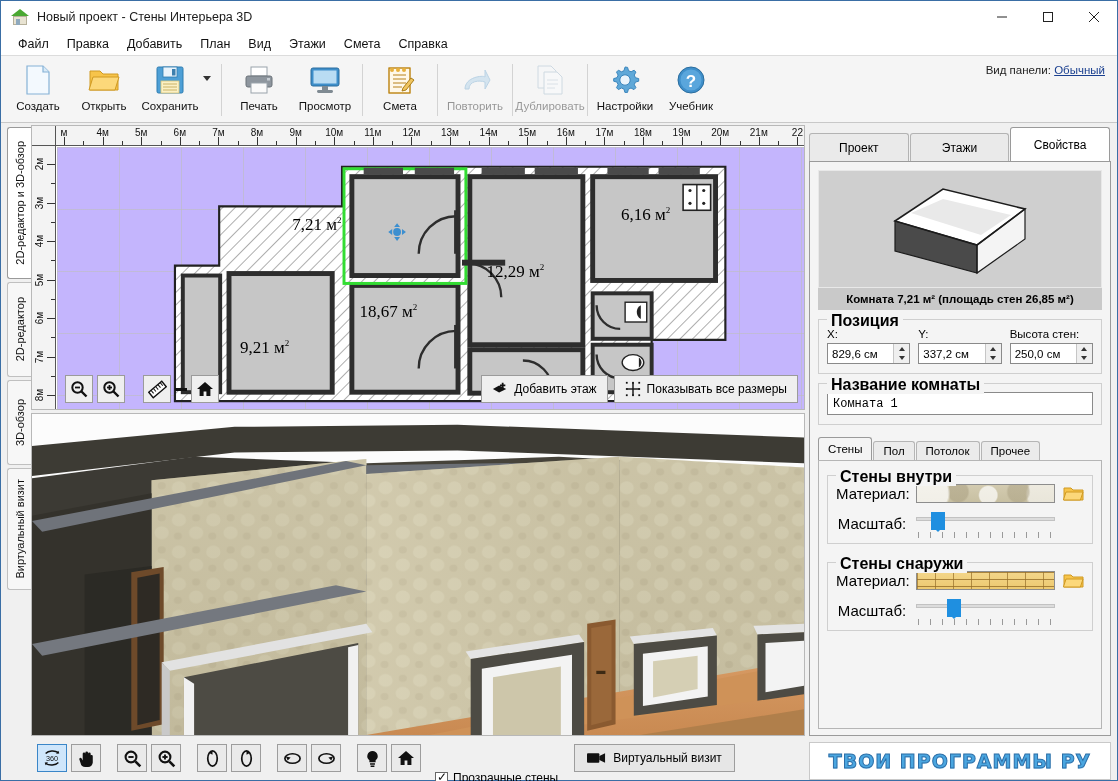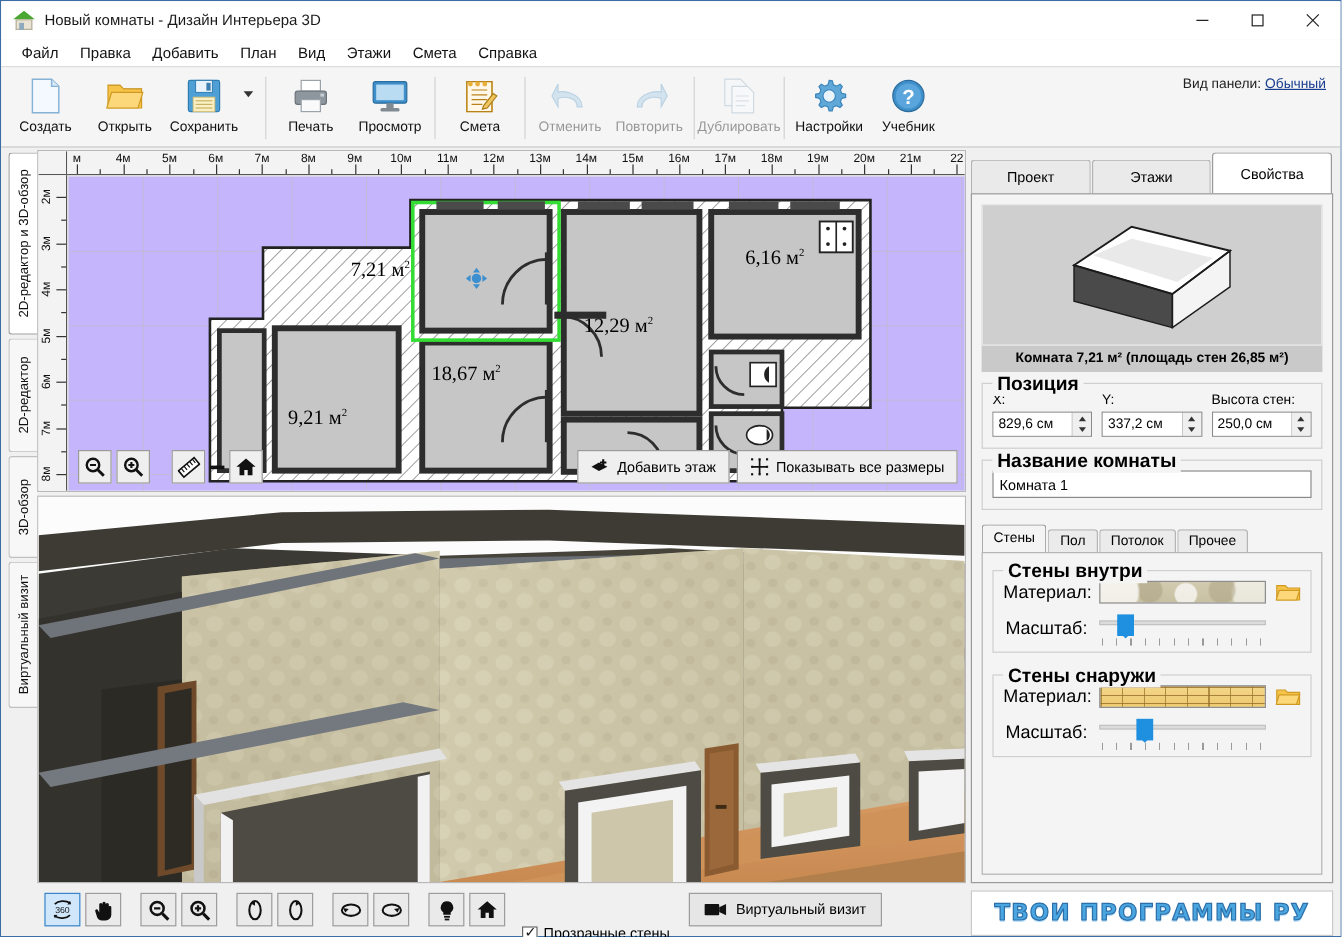--- a/index.html
+++ b/index.html
@@ -140,21 +140,21 @@
   .fcol { flex:1; }
   .flabel { font-size:11.5px; margin-bottom:3px; }
   .spin { display:flex; height:21px; border:1px solid #8a8a8a; background:#fff; }
   .spin input { flex:1; border:none; outline:none; font-size:11.5px; padding-left:4px; width:100%;
                 font-family:"Liberation Sans",sans-serif; background:#fff; }
   .spinbtns { width:16px; display:flex; flex-direction:column; border-left:1px solid #c6c6c6; }
   .sb { flex:1; background:#efefef; display:flex; align-items:center; justify-content:center; }
   .tri-u { width:0;height:0;border-left:3px solid transparent;border-right:3px solid transparent;border-bottom:4px solid #333; }
   .tri-d { width:0;height:0;border-left:3px solid transparent;border-right:3px solid transparent;border-top:4px solid #333; }
   .tinput { height:23px; border:1px solid #8a8a8a; background:#fff; width:100%; padding-left:5px;
-            font-size:12px; font-family:Liberation Sans, sans-serif; outline:none; }
+            font-size:12px; font-family:Liberation Mono, monospace; outline:none; }
   .stabs { display:flex; margin-top:12px; align-items:flex-end; }
   .stab { background:#ebebeb; border:1px solid #b5b5b5; border-bottom:none; padding:3px 9px;
           font-size:11.5px; border-radius:3px 3px 0 0; margin-right:1px; }
   .stab.active { background:#f4f4f4; padding:5px 9px; border-color:#9a9a9a; }
   .spanel { border:1px solid #b5b5b5; background:#f4f4f4; padding:12px 8px 8px 8px; flex:1; min-height:0; }
   .matrow { display:flex; align-items:center; gap:8px; margin-bottom:9px; }
   .matlabel { width:72px; font-size:15px; text-align:center; }
   .swatch { flex:1; height:19px; border:1px solid #8d8d8d; }
   .swatch.inner {
     background:
@@ -192,21 +192,21 @@
 <body>
 
 <div class="app">
 
   <div class="titlebar">
     <div class="title-icon">
       <div class="roof"></div>
         <div class="body"></div>
         <div class="door"></div>
     </div>
-    <div class="title-text">Новый комнаты - Дизайн Интерьера 3D</div>
+    <div class="title-text">Новый проект - Стены Интерьера 3D</div>
     <div class="winctrls">
       <div class="winbtn">
         <svg width="12" height="12" viewBox="0 0 12 12">
             <line x1="1" y1="6" x2="11" y2="6" stroke="#222" stroke-width="1"></line>
           </svg>
       </div>
       <div class="winbtn">
         <svg width="12" height="12" viewBox="0 0 12 12">
             <rect x="1.5" y="1.5" width="9" height="9" fill="none" stroke="#222" stroke-width="1"></rect>
           </svg>
@@ -313,28 +313,20 @@
             <circle cx="13" cy="6" r="2" fill="#e8b03a"></circle>
             <circle cx="19" cy="6" r="2" fill="#e8b03a"></circle>
           <path d="M18 24 l8-10 3 2 -8 10 -4 1 z" fill="#f0c560" stroke="#a97c18"></path>
         </svg>
       </div>
       <div class="lbl">Смета</div>
     </div>
 
     <div class="tsep"></div>
 
-    <div class="tbtn dis">
-      <div class="ico">
-        <svg width="32" height="30" viewBox="0 0 32 30">
-          <path d="M26 24 C26 12 8 10 6 12 l0 -7 -5 10 5 9 0 -7 C12 15 22 16 22 24 z" fill="#a7cde8" stroke="#6ba4cd"></path>
-        </svg>
-      </div>
-      <div class="lbl">Отменить</div>
-    </div>
 
     <div class="tbtn dis">
       <div class="ico">
         <svg width="32" height="30" viewBox="0 0 32 30">
           <path d="M6 24 C6 12 24 10 26 12 l0 -7 5 10 -5 9 0 -7 C20 15 10 16 10 24 z" fill="#a7cde8" stroke="#6ba4cd"></path>
         </svg>
       </div>
       <div class="lbl">Повторить</div>
     </div>
 

